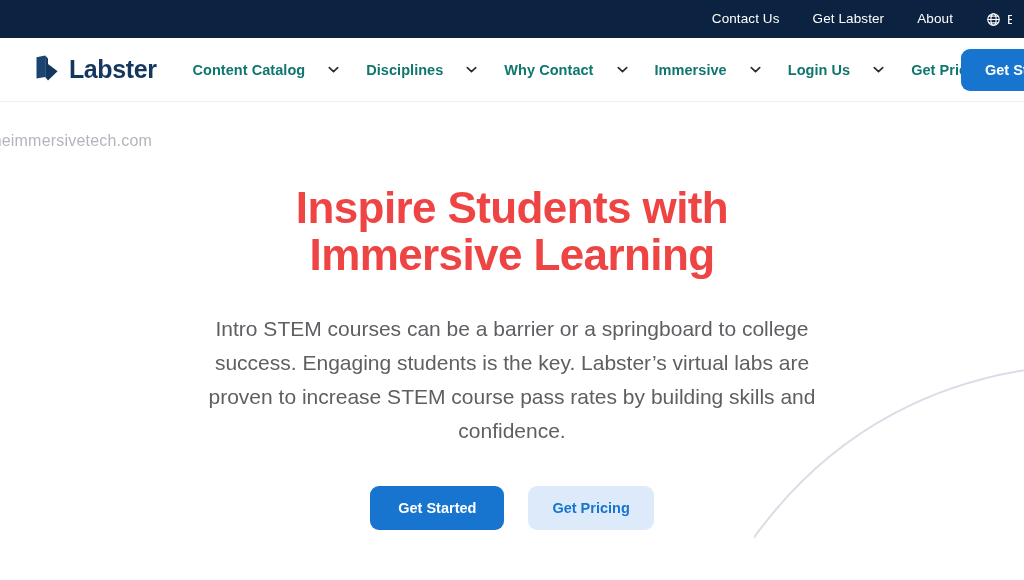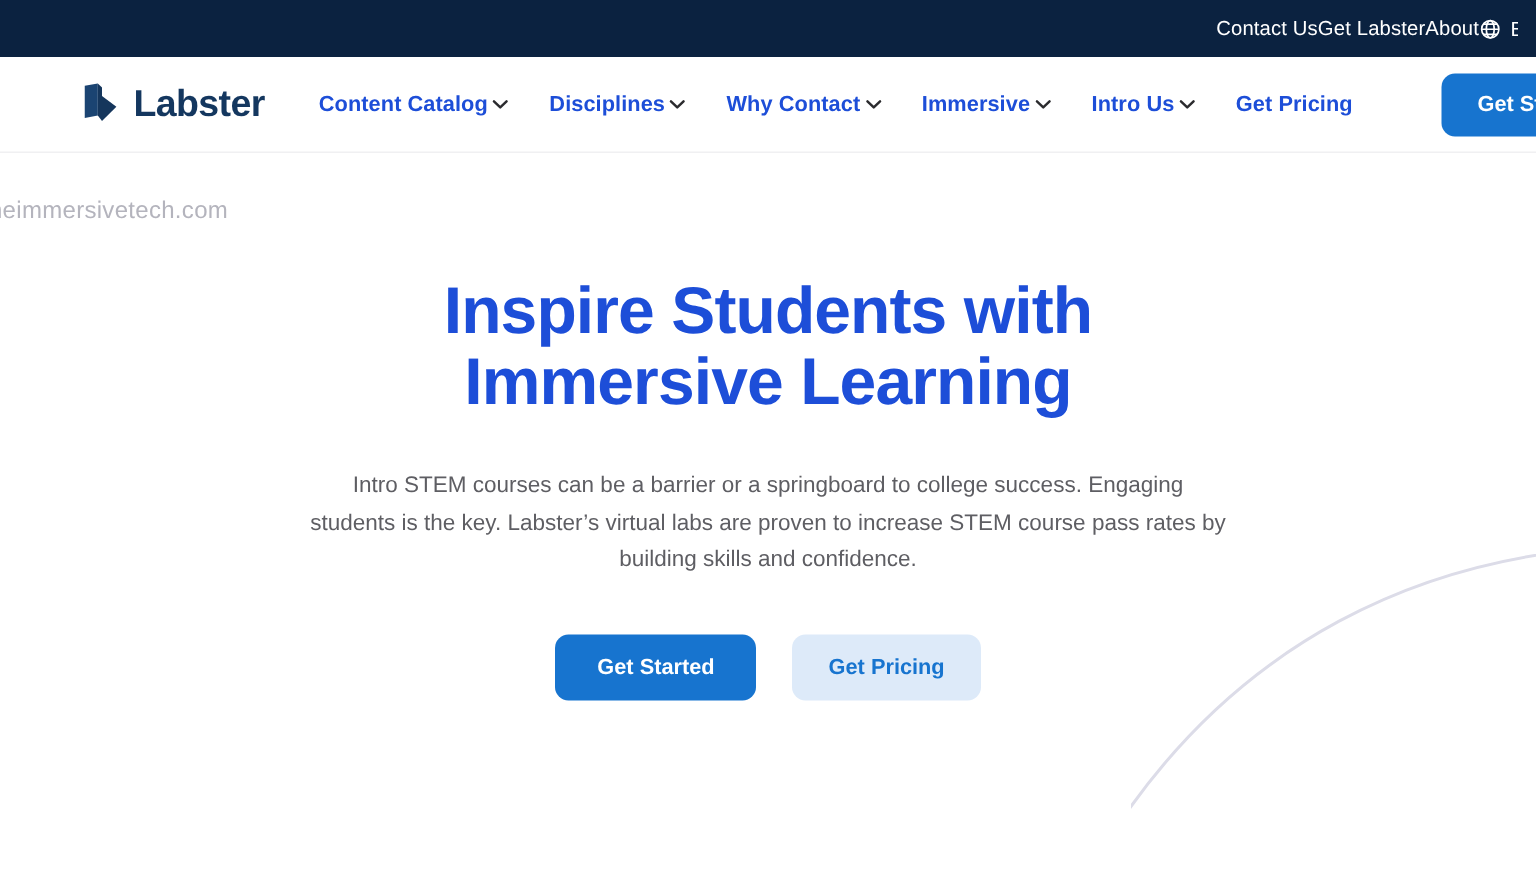--- a/index.html
+++ b/index.html
@@ -16,20 +16,21 @@
     background:#0b2240;
     display:flex;
     align-items:center;
     justify-content:flex-end;
     padding-right:0;
     position:relative;
   }
   .topbar-links{
     display:flex;
     align-items:center;
+    gap:33px;
     padding-right:12px;
   }
   .topbar-link{
     color:#ffffff;
     font-size:13.5px;
     line-height:1;
     letter-spacing:.1px;
     white-space:nowrap;
     cursor:pointer;
   }
@@ -47,21 +48,20 @@
 
   
   .header{
     height:64px;
     background:#ffffff;
     border-bottom:1px solid #f0f0f2;
     display:flex;
     align-items:center;
     position:relative;
     overflow:hidden;
-    padding-left:20px;
   }
   .logo{
     display:flex;
     align-items:center;
     gap:9px;
     margin-left:34px;
     flex:0 0 auto;
     cursor:pointer;
   }
   .logo-mark{ width:26px; height:30px; display:block; }
@@ -76,24 +76,24 @@
   .nav{
     display:flex;
     align-items:center;
     gap:27px;
     margin-left:36px;
     flex:0 0 auto;
   }
   .nav-item{
     display:flex;
     align-items:center;
-    gap:3px;
-    font-size:14.5px;
-    font-weight:bold;
-    color:#1d4ed8;
+    gap:23px;
+    font-size:14.5px;
+    font-weight:bold;
+    color:#0f766e;
     white-space:nowrap;
     cursor:pointer;
     letter-spacing:.05px;
   }
   .chev{ width:11px; height:7px; display:block; flex:0 0 auto; }
 
   .header-cta{
     position:absolute;
     left:961px;
     top:50%;
@@ -129,28 +129,28 @@
     position:relative;
     width:640px;
     margin:0 auto;
     padding-top:83px;
     text-align:center;
     z-index:2;
   }
   .hero-title{
     font-size:44px;
     font-weight:bold;
-    color:#1d4ed8;
+    color:#ef4444;
     line-height:1.06;
     letter-spacing:-.6px;
     text-align:center;
   }
   .hero-sub{
     margin-top:34px;
-    font-size:15px;
+    font-size:21px;
     line-height:1.62;
     color:#5e5e63;
     padding:0 14px;
   }
   .hero-btns{
     margin-top:38px;
     display:flex;
     justify-content:center;
     gap:24px;
   }
@@ -245,21 +245,21 @@
     </div>
 
     <div class="nav-item">
       <span>Immersive</span>
       <svg class="chev" viewBox="0 0 12 8" fill="none" stroke="#2b2b2e" stroke-width="1.9" stroke-linecap="round" stroke-linejoin="round">
           <polyline points="1.2,1.8 6,6.4 10.8,1.8"></polyline>
         </svg>
     </div>
 
     <div class="nav-item">
-      <span>Intro Us</span>
+      <span>Login Us</span>
       <svg class="chev" viewBox="0 0 12 8" fill="none" stroke="#2b2b2e" stroke-width="1.9" stroke-linecap="round" stroke-linejoin="round">
           <polyline points="1.2,1.8 6,6.4 10.8,1.8"></polyline>
         </svg>
     </div>
 
     <div class="nav-item">
       <span>Get Pricing</span>
     </div>
 
   </div>

